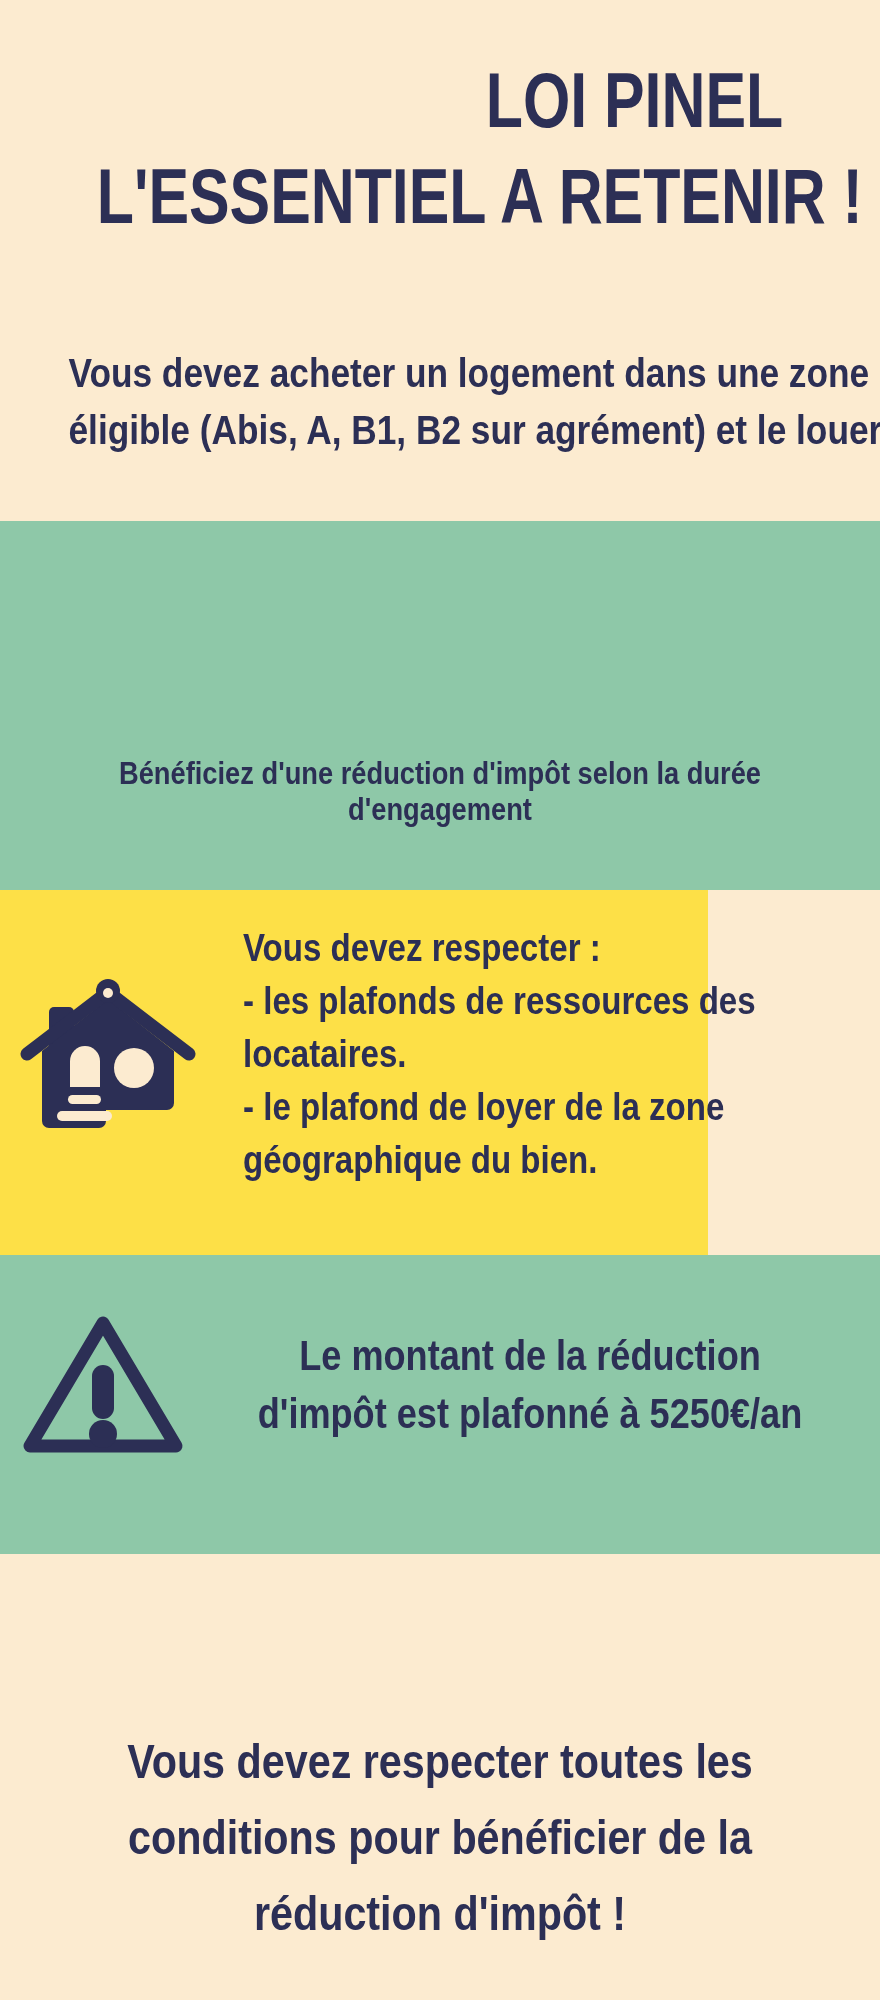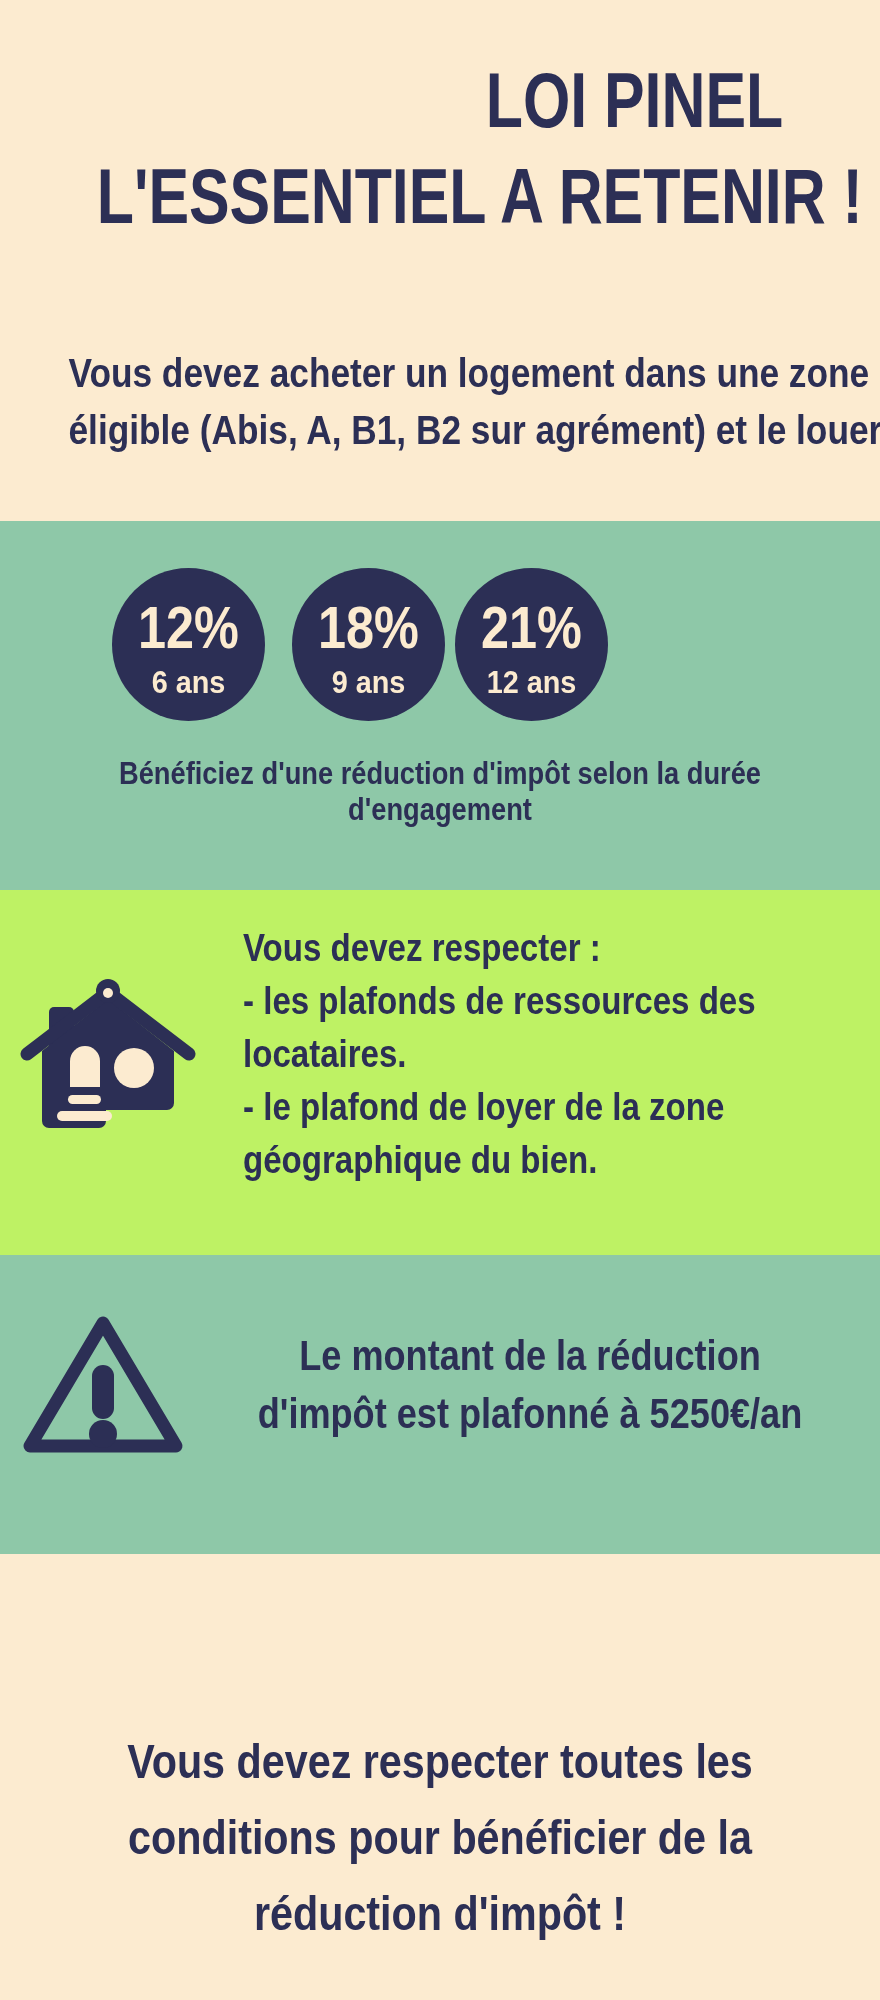--- a/index.html
+++ b/index.html
@@ -105,22 +105,22 @@
     font-size:31px;
     line-height:36px;
     font-weight:700;
     transform:scaleX(0.88);
   }
   .green-caption .sl{ display:block; white-space:nowrap; }
 
   
   .band-house{
     position:absolute;
-    left:0; top:890px; width:880px; height:365px;
-    background:#bef264;
+    left:0; top:890px; width:708px; height:365px;
+    background:#fde047;
   }
 
   .house-icon{
     position:absolute;
     left:18px; top:85px;
     width:180px; height:160px;
   }
 
   .house-text{
     position:absolute;
@@ -192,38 +192,20 @@
 
     <div class="subtitle">
       <span class="sl">Vous devez acheter un logement dans une zone</span>
       <span class="sl">éligible (Abis, A, B1, B2 sur agrément) et le louer!</span>
     </div>
 
   </div>
 
   <div class="band-green-1">
 
-    <div class="circles">
-
-      <div class="circle c1">
-        <div class="pct">12%</div>
-        <div class="yrs">6 ans</div>
-      </div>
-
-      <div class="circle c2">
-        <div class="pct">18%</div>
-        <div class="yrs">9 ans</div>
-      </div>
-
-      <div class="circle c3">
-        <div class="pct">21%</div>
-        <div class="yrs">12 ans</div>
-      </div>
-
-    </div>
 
     <div class="green-caption">
       <span class="sl">Bénéficiez d'une réduction d'impôt selon la durée</span>
       <span class="sl">d'engagement</span>
     </div>
 
   </div>
 
   <div class="band-house">
 

